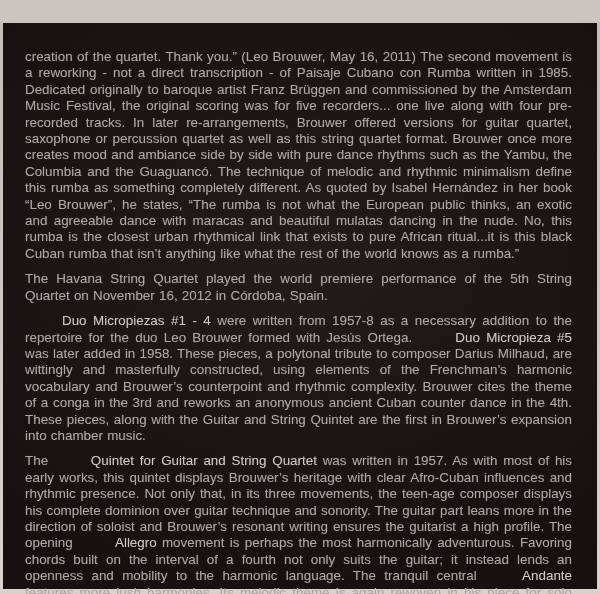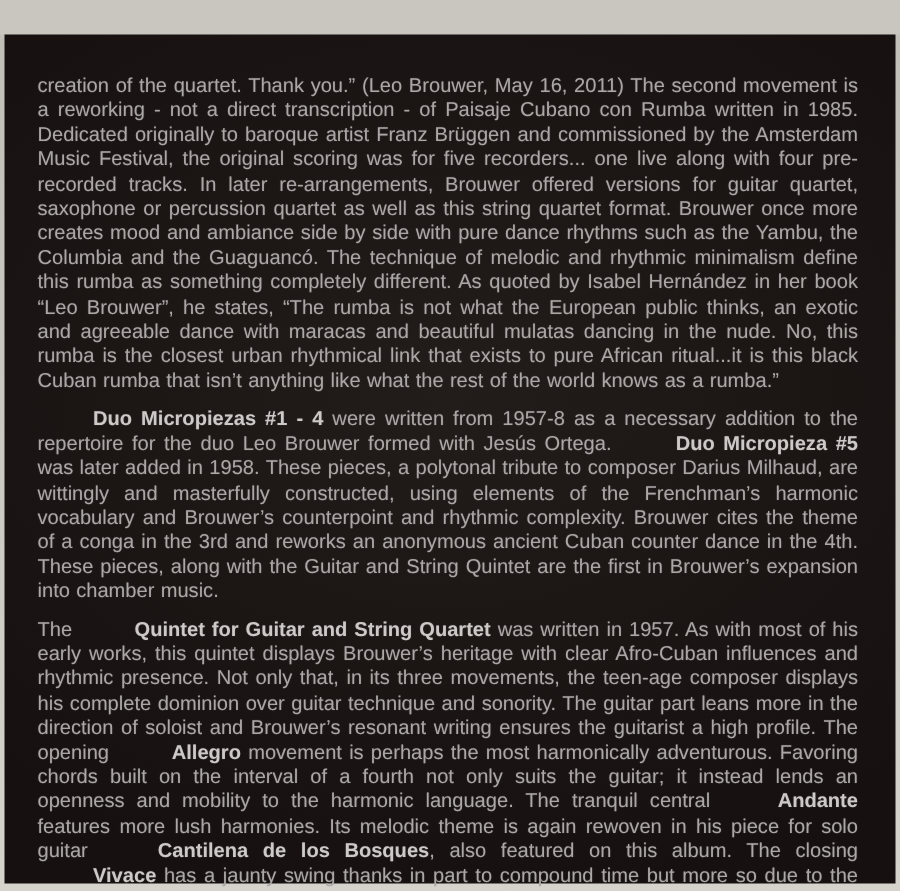--- a/index.html
+++ b/index.html
@@ -42,34 +42,35 @@
   }
   .text-block p {
     margin: 0 0 9px 0;
     padding: 0;
   }
   .text-block p:last-child {
     margin-bottom: 0;
   }
   .r { font-weight: normal; }
   .b {
-    font-weight: bold;
+    font-weight: normal;
     color: #cdc9c7;
     padding-left: 37px;
   }
 </style>
 </head>
 <body>
 
 <div class="scan-frame">
   <div class="page">
     <div class="text-block">
 
       <p><span class="r">creation of the quartet. Thank you.” (Leo Brouwer, May 16, 2011) The second movement is a reworking - not a direct transcription - of Paisaje Cubano con Rumba written in 1985. Dedicated originally to baroque artist Franz Brüggen and commissioned by the Amsterdam Music Festival, the original scoring was for five recorders... one live along with four pre-recorded tracks. In later re-arrangements, Brouwer offered versions for guitar quartet, saxophone or percussion quartet as well as this string quartet format. Brouwer once more creates mood and ambiance side by side with pure dance rhythms such as the Yambu, the Columbia and the Guaguancó. The technique of melodic and rhythmic minimalism define this rumba as something completely different. As quoted by Isabel Hernández in her book “Leo Brouwer”, he states, “The rumba is not what the European public thinks, an exotic and agreeable dance with maracas and beautiful mulatas dancing in the nude. No, this rumba is the closest urban rhythmical link that exists to pure African ritual...it is this black Cuban rumba that isn’t anything like what the rest of the world knows as a rumba.”</span></p>
 
+      <p><span class="r">The Havana String Quartet played the world premiere performance of the 5th String Quartet on November 16, 2012 in Córdoba, Spain.</span></p>
 
       <p><span class="b">Duo Micropiezas #1 - 4</span><span class="r"> were written from 1957-8 as a necessary addition to the repertoire for the duo Leo Brouwer formed with Jesús Ortega. </span><span class="b">Duo Micropieza #5</span><span class="r"> was later added in 1958. These pieces, a polytonal tribute to composer Darius Milhaud, are wittingly and masterfully constructed, using elements of the Frenchman’s harmonic vocabulary and Brouwer’s counterpoint and rhythmic complexity. Brouwer cites the theme of a conga in the 3rd and reworks an anonymous ancient Cuban counter dance in the 4th. These pieces, along with the Guitar and String Quintet are the first in Brouwer’s expansion into chamber music.</span></p>
 
       <p><span class="r">The </span><span class="b">Quintet for Guitar and String Quartet</span><span class="r"> was written in 1957. As with most of his early works, this quintet displays Brouwer’s heritage with clear Afro-Cuban influences and rhythmic presence. Not only that, in its three movements, the teen-age composer displays his complete dominion over guitar technique and sonority. The guitar part leans more in the direction of soloist and Brouwer’s resonant writing ensures the guitarist a high profile. The opening </span><span class="b">Allegro</span><span class="r"> movement is perhaps the most harmonically adventurous. Favoring chords built on the interval of a fourth not only suits the guitar; it instead lends an openness and mobility to the harmonic language. The tranquil central </span><span class="b">Andante</span><span class="r"> features more lush harmonies. Its melodic theme is again rewoven in his piece for solo guitar </span><span class="b">Cantilena de los Bosques</span><span class="r">, also featured on this album. The closing </span><span class="b">Vivace</span><span class="r"> has a jaunty swing thanks in part to compound time but more so due to the central role of those bluesy harmonies.</span></p>
 
     </div>
   </div>
 </div>
 
 </body></html>

